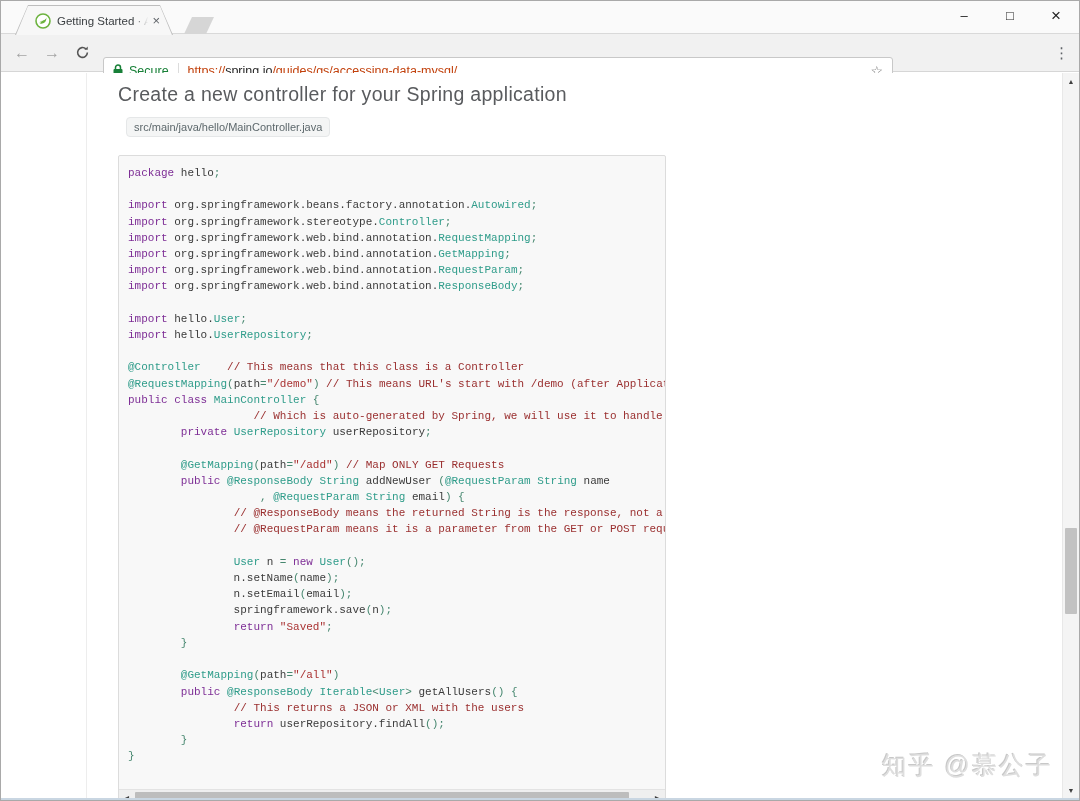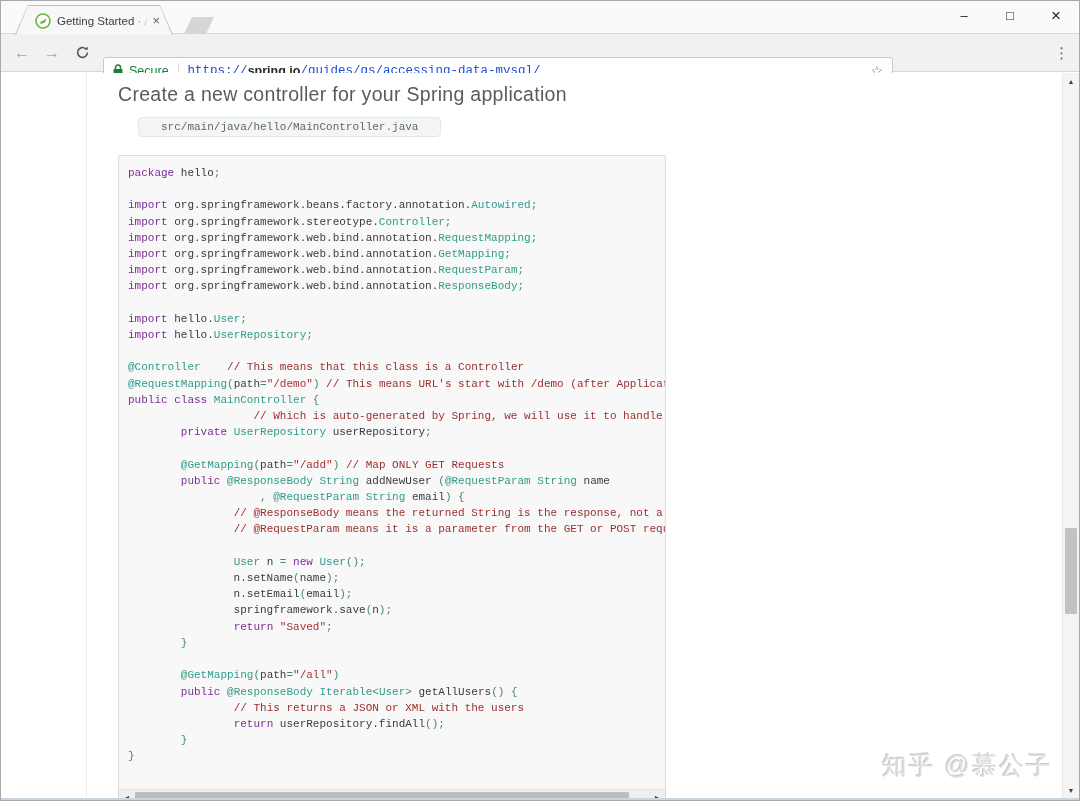--- a/index.html
+++ b/index.html
@@ -49,35 +49,35 @@
   .nav-btn { width:30px; height:30px; display:flex; align-items:center; justify-content:center;
              font-size:16px; color:#a4a4a4; }
   .nav-btn.dark { color:#555; }
   .omnibox {
     margin-left:6px; width:790px; height:27px; background:#fff;
     border:1px solid #c8c8c8; border-radius:3px;
     display:flex; align-items:center; padding:0 9px; font-size:12.5px;margin-top:36px;
   }
   .secure-label { color:#188038; margin-left:6px; font-size:12.5px; }
   .omni-sep { width:1px; height:16px; background:#dcdcdc; margin:0 9px; }
-  .url-scheme, .url-path { color:#1d4ed8;font-family:Liberation Mono, monospace; }
-  .url-host { color:#272727; font-weight:bold;text-align:center; }
+  .url-scheme, .url-path { color:#c2410c; }
+  .url-host { color:#272727; font-weight:normal;text-align:center; }
   .star { margin-left:auto; font-size:14px; color:#6f6f6f; }
   .menu-dots { position:absolute; right:10px; top:50%; transform:translateY(-50%);
                font-size:15px; color:#5f6368; letter-spacing:0; }
 
   
   .content { position:absolute; top:72px; left:0; right:0; bottom:2px; background:#fff; overflow:hidden; }
   .vrule { position:absolute; left:85px; top:0; bottom:0; width:1px; background:#ededed; }
   .main { padding:10px 0 0 117px; }
   .page-heading { font-size:19.5px; font-weight:400; color:#595b5e; letter-spacing:.3px; }
   .file-badge {
-    display:inline-block; margin-top:11px; margin-left:20px;
-    font-family:Liberation Mono, monospace; font-size:11px; color:#5d686c;
-    background:#f4f5f5; border:1px solid #e5e7e8; border-radius:4px; padding:3px 22px;
+    display:inline-block; margin-top:11px; margin-left:8px;
+    font-family:Liberation Sans, sans-serif; font-size:11px; color:#5d686c;
+    background:#f4f5f5; border:1px solid #e5e7e8; border-radius:4px; padding:3px 7px;
   }
   .codeblock {
     position:relative; margin-top:18px; width:548px; height:650px;
     background:#f8f8f8; border:1px solid #dcdcdc; border-radius:2px;
   }
   .code-scroll { position:absolute; left:0; right:0; top:0; bottom:15px; overflow:hidden; padding:9px 0 0 9px; }
   .cl { font-family:"Liberation Mono", monospace; font-size:11px; line-height:16.2px; white-space:pre; }
   .tk-kwd { color:var(--c-kwd); }
   .tk-typ { color:var(--c-typ); }
   .tk-com { color:var(--c-com); }

